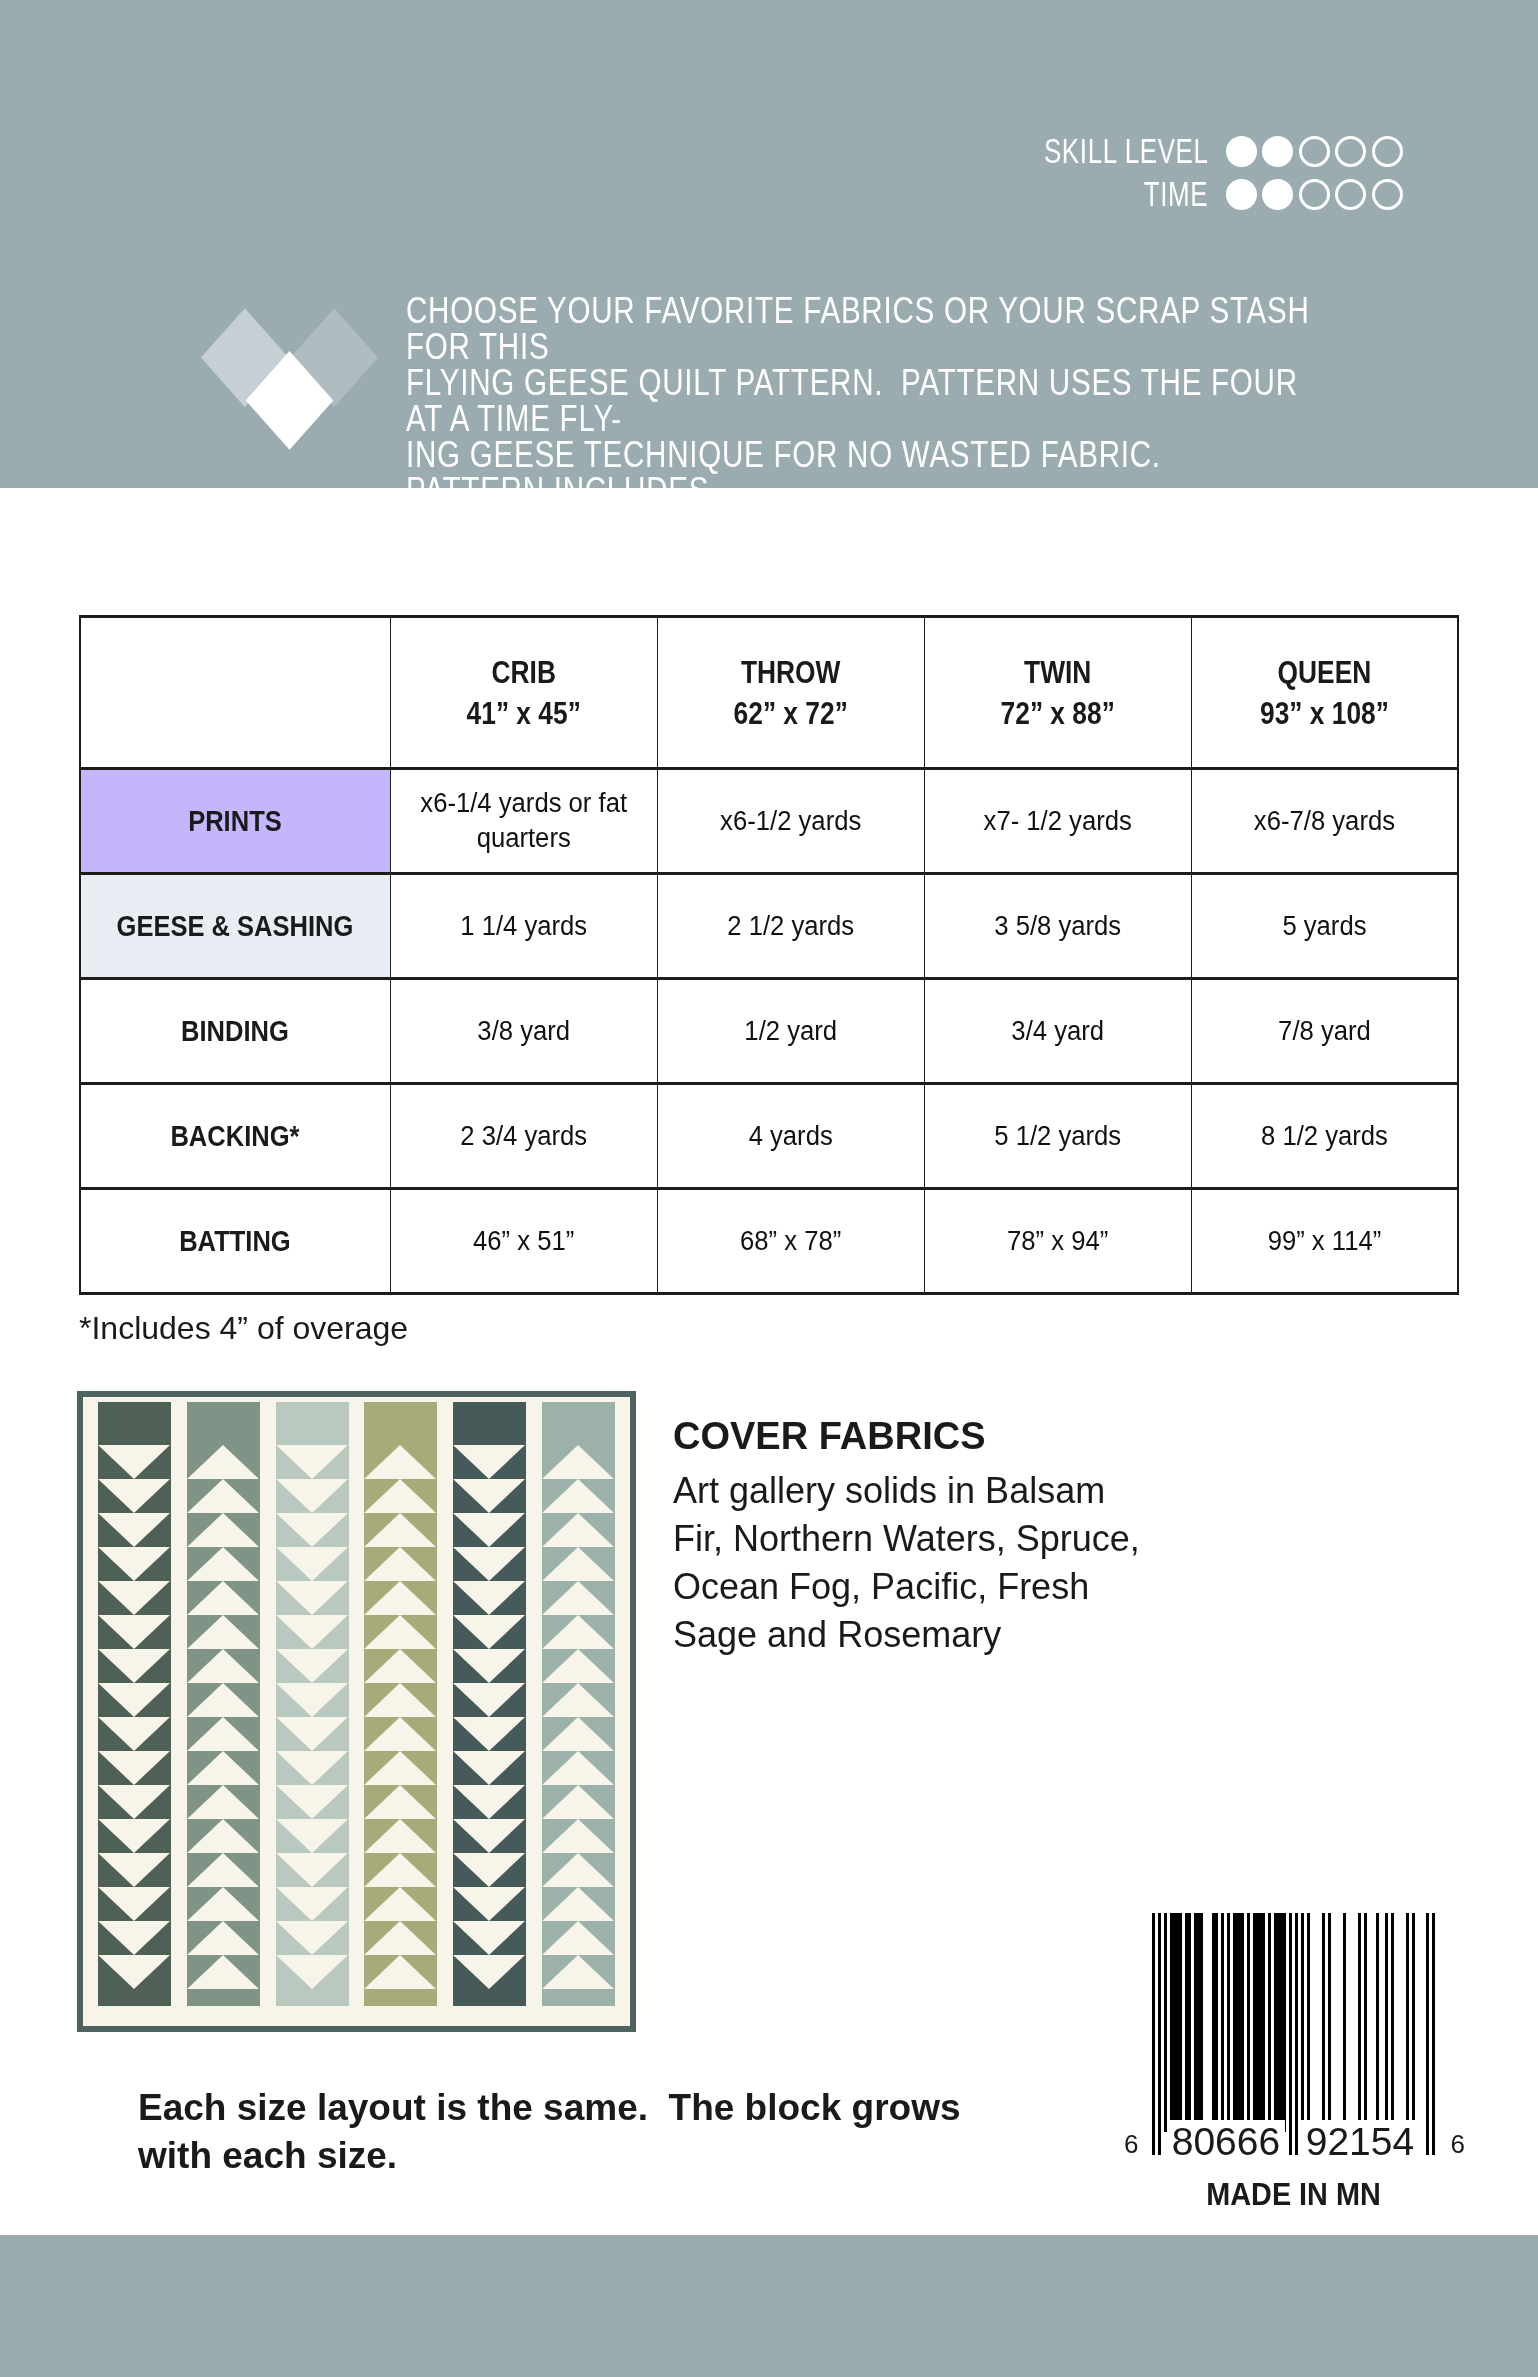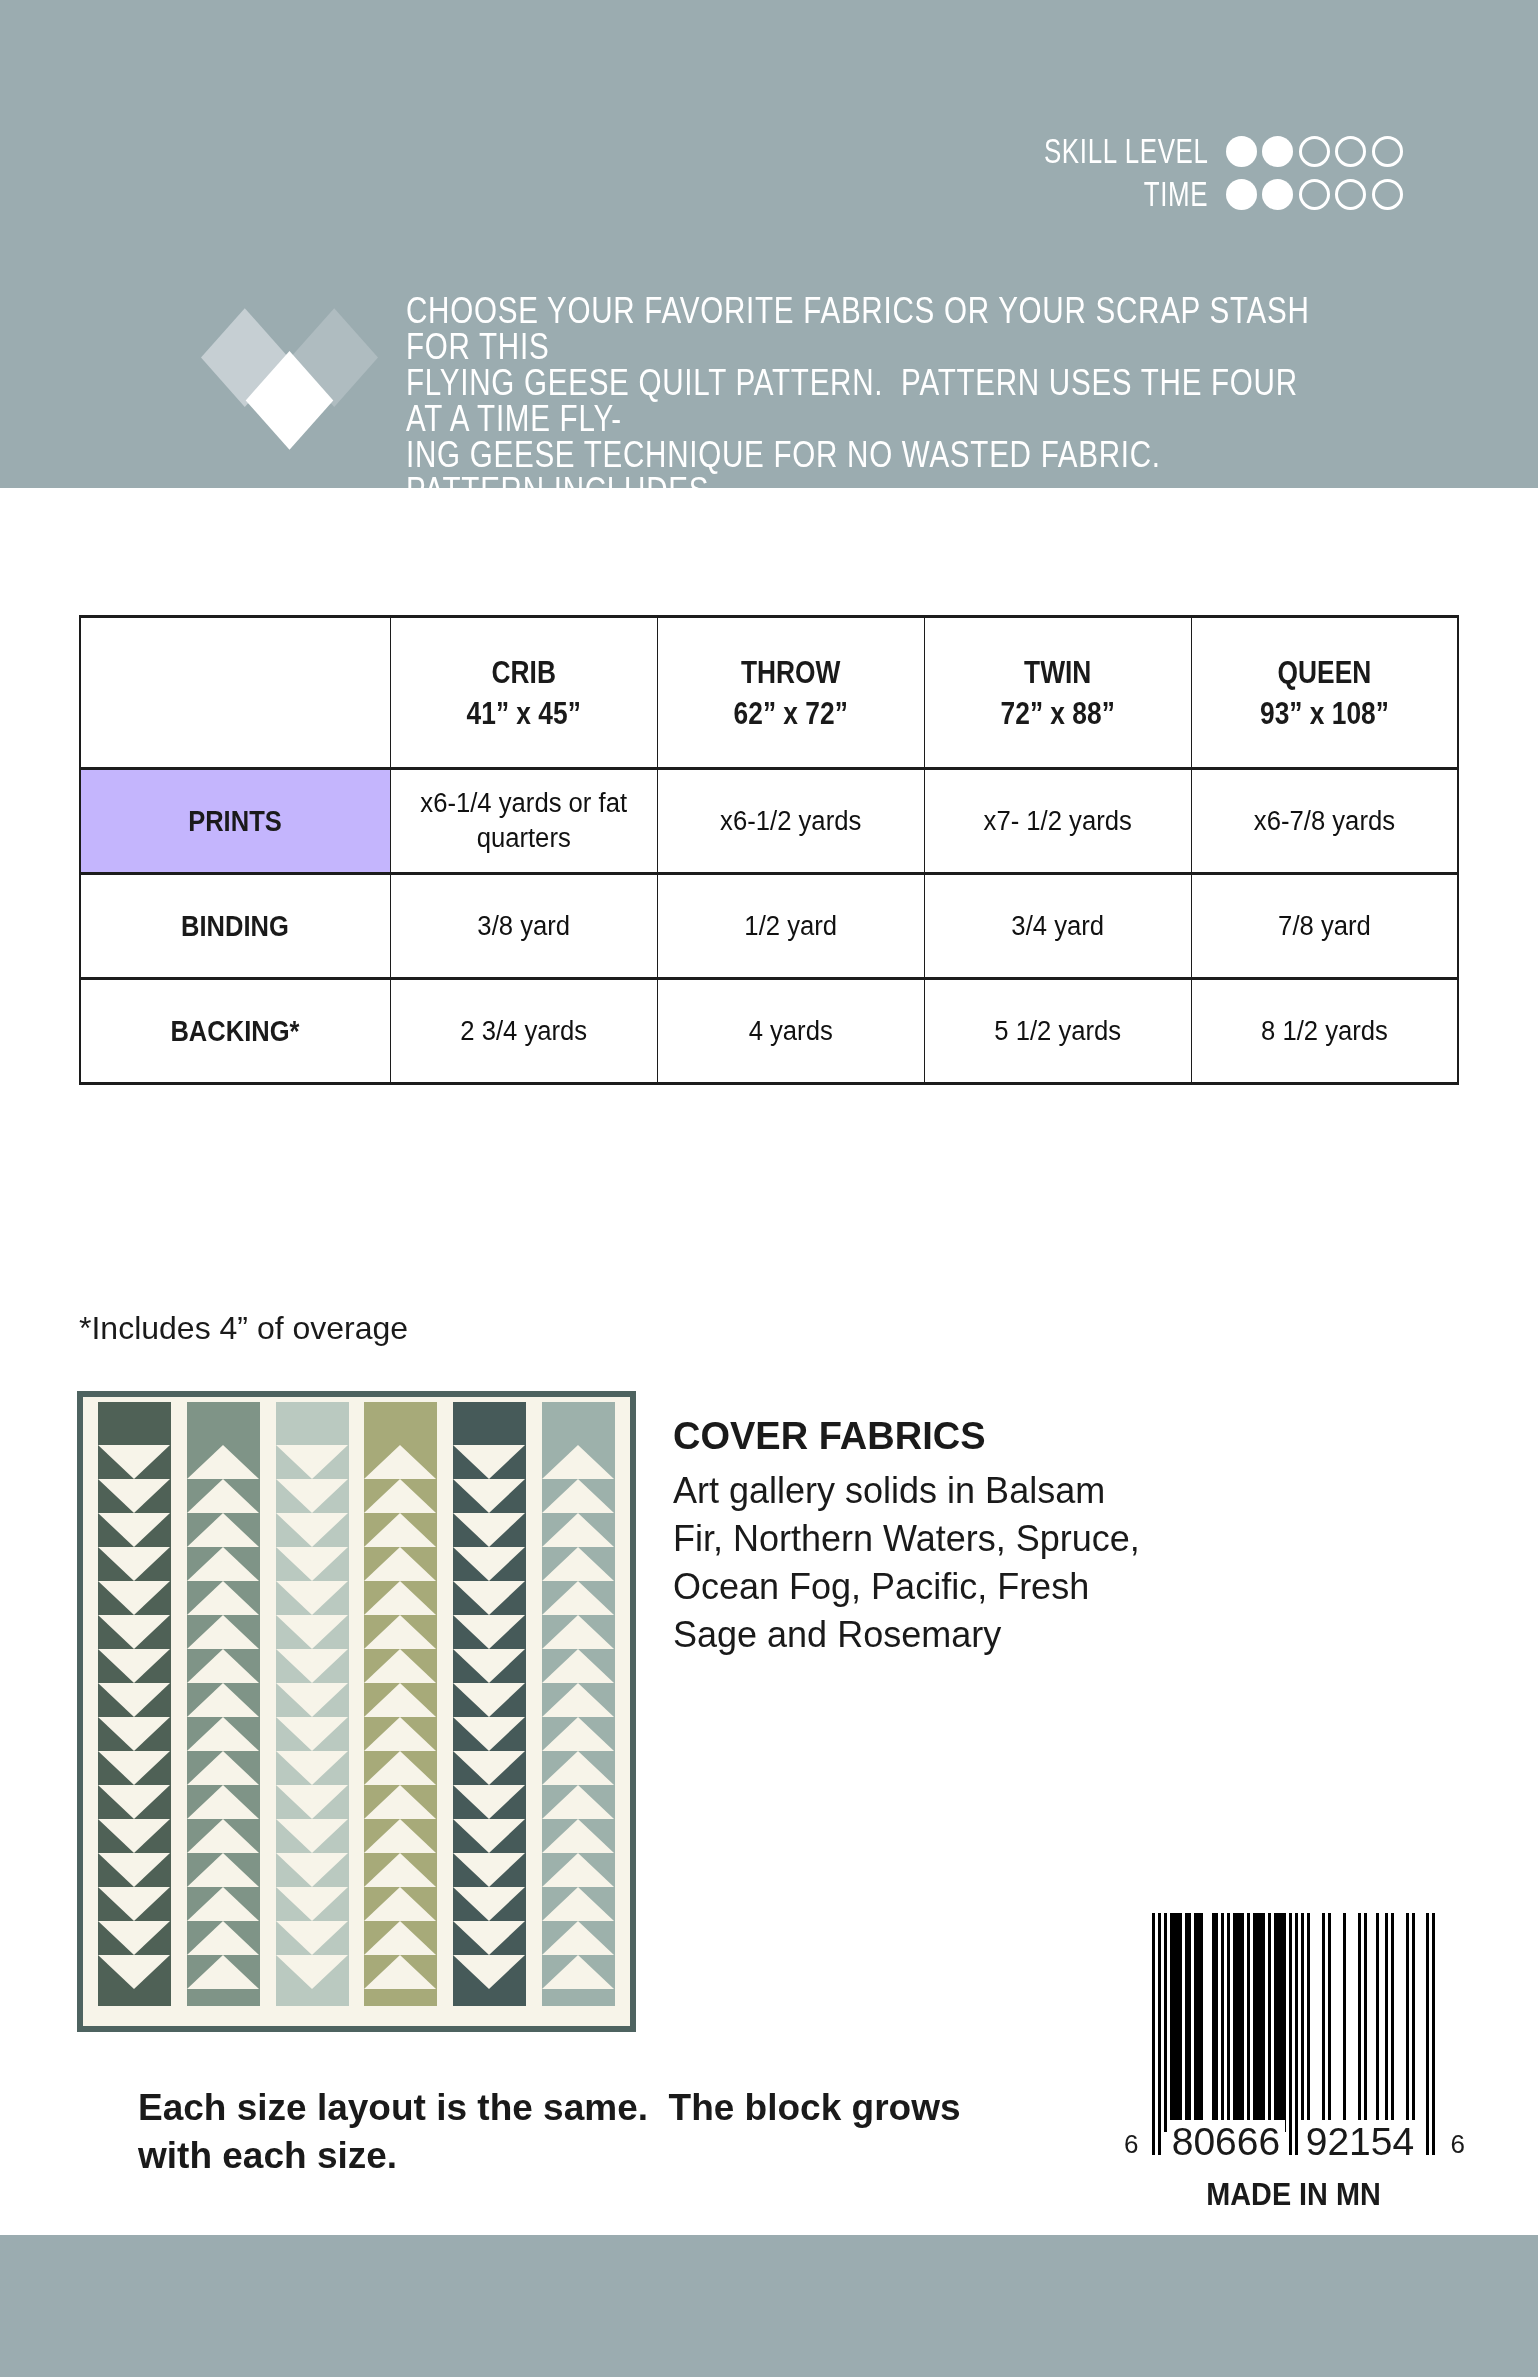--- a/index.html
+++ b/index.html
@@ -162,20 +162,37 @@
             <div class="vtxt">x6-1/2 yards</div>
           </td>
           <td>
             <div class="vtxt">x7- 1/2 yards</div>
           </td>
           <td>
             <div class="vtxt">x6-7/8 yards</div>
           </td>
         </tr>
         <tr>
+          <th class="cell-geese">
+            <div class="rowlabel">GEESE &amp; SASHING</div>
+          </th>
+          <td>
+            <div class="vtxt">1 1/4 yards</div>
+          </td>
+          <td>
+            <div class="vtxt">2 1/2 yards</div>
+          </td>
+          <td>
+            <div class="vtxt">3 5/8 yards</div>
+          </td>
+          <td>
+            <div class="vtxt">5 yards</div>
+          </td>
+        </tr>
+        <tr>
           <th>
             <div class="rowlabel">BINDING</div>
           </th>
           <td>
             <div class="vtxt">3/8 yard</div>
           </td>
           <td>
             <div class="vtxt">1/2 yard</div>
           </td>
           <td>
@@ -193,20 +210,37 @@
             <div class="vtxt">2 3/4 yards</div>
           </td>
           <td>
             <div class="vtxt">4 yards</div>
           </td>
           <td>
             <div class="vtxt">5 1/2 yards</div>
           </td>
           <td>
             <div class="vtxt">8 1/2 yards</div>
+          </td>
+        </tr>
+        <tr>
+          <th>
+            <div class="rowlabel">BATTING</div>
+          </th>
+          <td>
+            <div class="vtxt">46” x 51”</div>
+          </td>
+          <td>
+            <div class="vtxt">68” x 78”</div>
+          </td>
+          <td>
+            <div class="vtxt">78” x 94”</div>
+          </td>
+          <td>
+            <div class="vtxt">99” x 114”</div>
           </td>
         </tr>
       </tbody>
   </table>
 
   <div class="note">*Includes 4” of overage</div>
 
   <div class="quilt">
     <div class="quilt-inner" id="quilt">
         <div class="qcol" style="background: rgb(79, 97, 86);">

